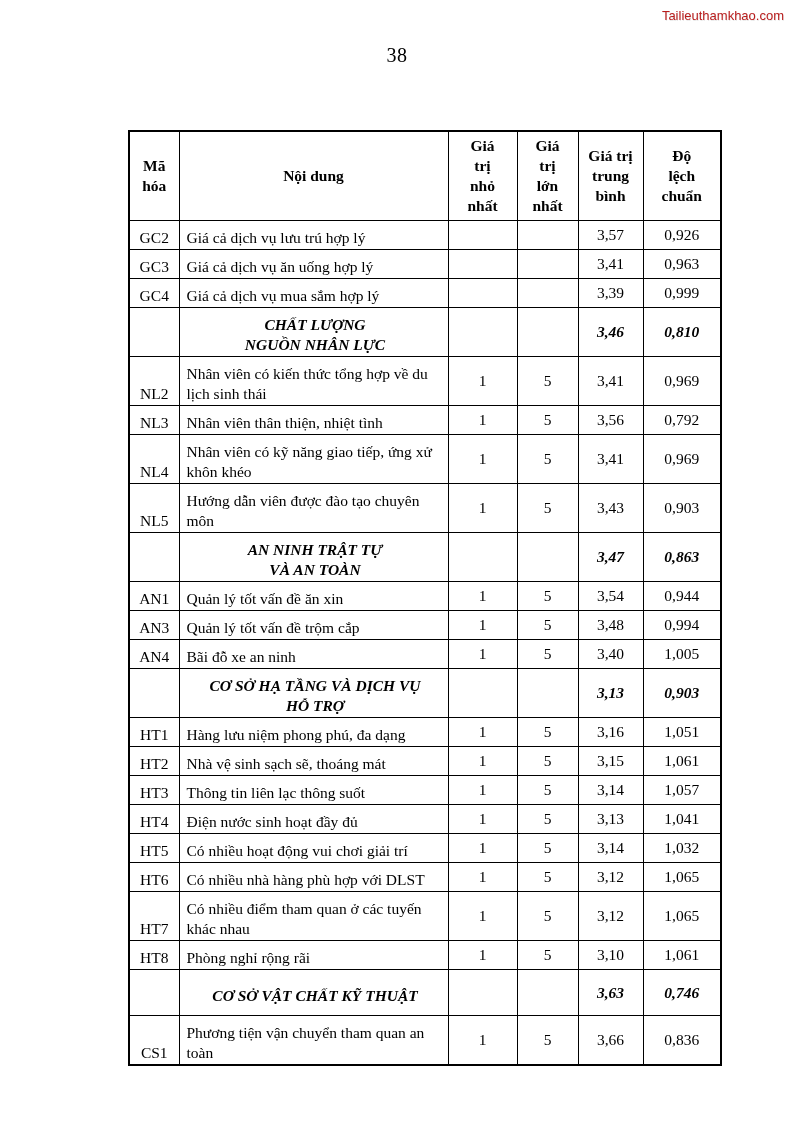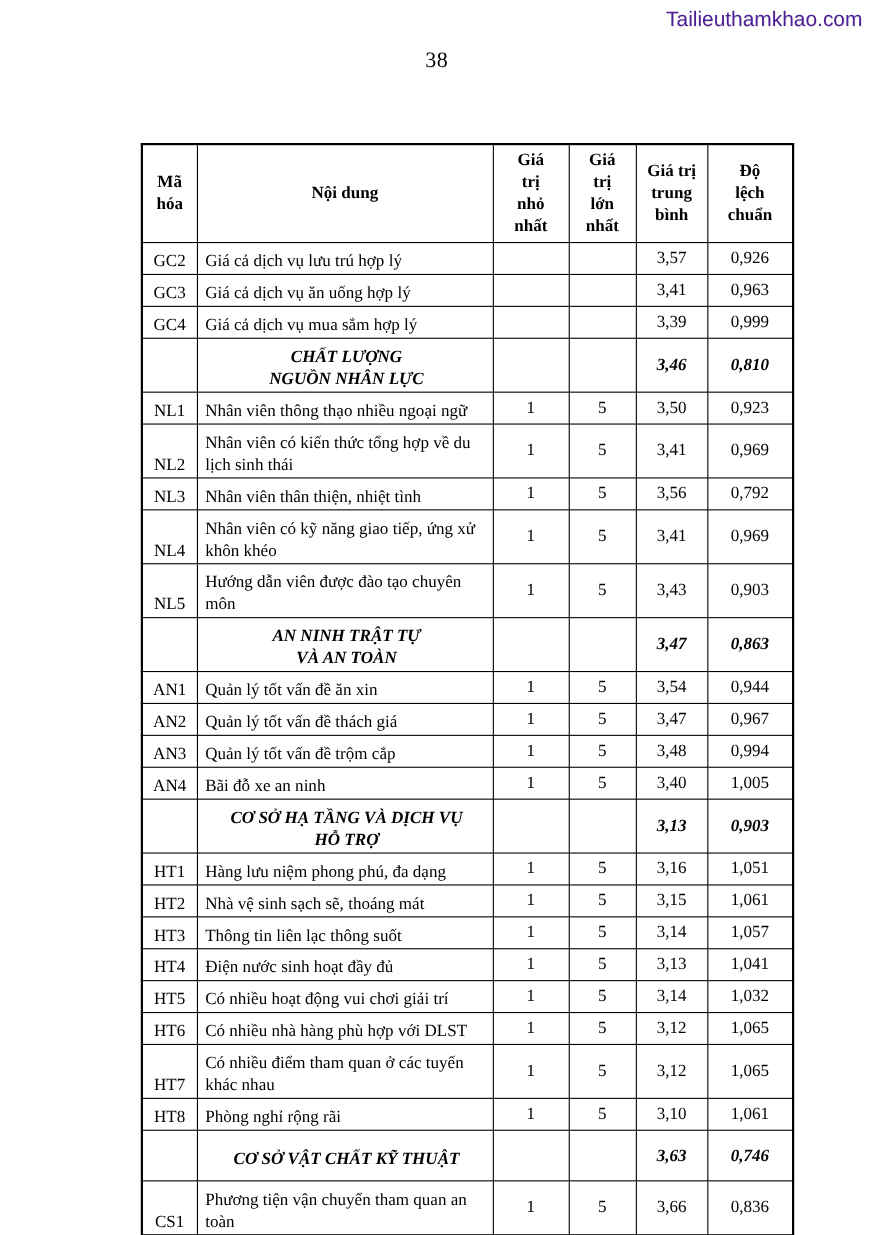--- a/index.html
+++ b/index.html
@@ -10,22 +10,22 @@
     position: relative;
     font-family: "Liberation Serif", serif;
     color: #000;
     overflow: hidden;
   }
   .watermark {
     position: absolute;
     top: 8px;
     right: 10px;
     font-family: "Liberation Sans", sans-serif;
-    font-size: 19px;
-    color: #4c1d95;
+    font-size: 13px;
+    color: #b91c1c;
     text-shadow: 0.5px 0.5px 0 #e9e9e9;
   }
   .page-number {
     position: absolute;
     top: 44px;
     left: 0;
     width: 100%;
     text-align: center;
     font-size: 20px;
     letter-spacing: 0.5px;
@@ -146,28 +146,20 @@
       <tr class="section">
         <td class="code"></td>
         <td class="content">CHẤT LƯỢNG
 NGUỒN NHÂN LỰC</td>
         <td class="num"></td>
         <td class="num"></td>
         <td class="num">3,46</td>
         <td class="num">0,810</td>
       </tr>
       <tr class="item">
-        <td class="code">NL1</td>
-        <td class="content">Nhân viên thông thạo nhiều ngoại ngữ</td>
-        <td class="num">1</td>
-        <td class="num">5</td>
-        <td class="num">3,50</td>
-        <td class="num">0,923</td>
-      </tr>
-      <tr class="item">
         <td class="code">NL2</td>
         <td class="content">Nhân viên có kiến thức tổng hợp về du lịch sinh thái</td>
         <td class="num">1</td>
         <td class="num">5</td>
         <td class="num">3,41</td>
         <td class="num">0,969</td>
       </tr>
       <tr class="item">
         <td class="code">NL3</td>
         <td class="content">Nhân viên thân thiện, nhiệt tình</td>
@@ -203,28 +195,20 @@
       </tr>
       <tr class="item">
         <td class="code">AN1</td>
         <td class="content">Quản lý tốt vấn đề ăn xin</td>
         <td class="num">1</td>
         <td class="num">5</td>
         <td class="num">3,54</td>
         <td class="num">0,944</td>
       </tr>
       <tr class="item">
-        <td class="code">AN2</td>
-        <td class="content">Quản lý tốt vấn đề thách giá</td>
-        <td class="num">1</td>
-        <td class="num">5</td>
-        <td class="num">3,47</td>
-        <td class="num">0,967</td>
-      </tr>
-      <tr class="item">
         <td class="code">AN3</td>
         <td class="content">Quản lý tốt vấn đề trộm cắp</td>
         <td class="num">1</td>
         <td class="num">5</td>
         <td class="num">3,48</td>
         <td class="num">0,994</td>
       </tr>
       <tr class="item">
         <td class="code">AN4</td>
         <td class="content">Bãi đỗ xe an ninh</td>

